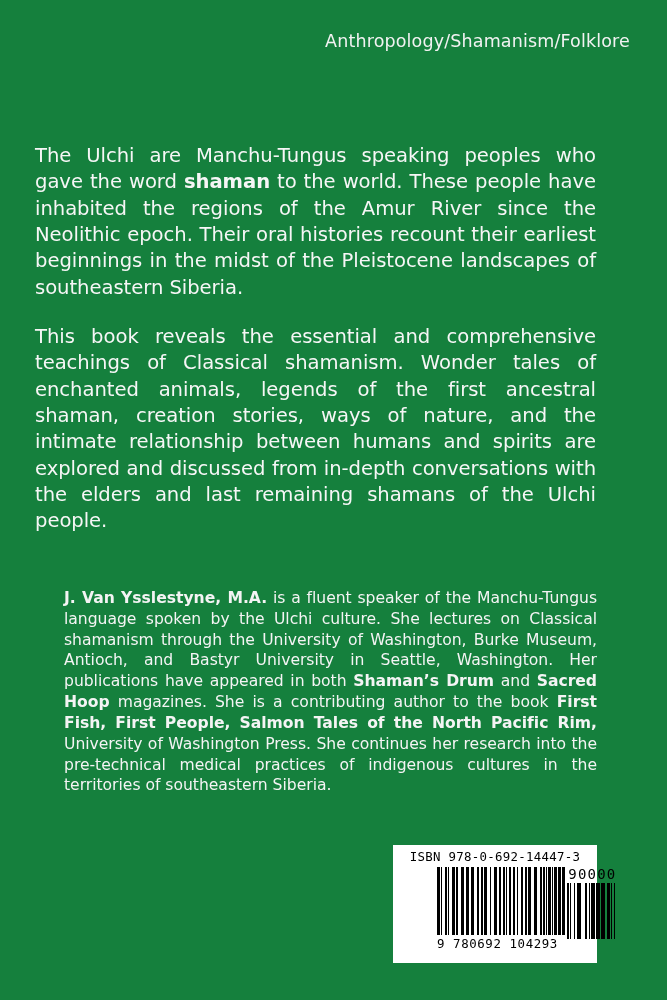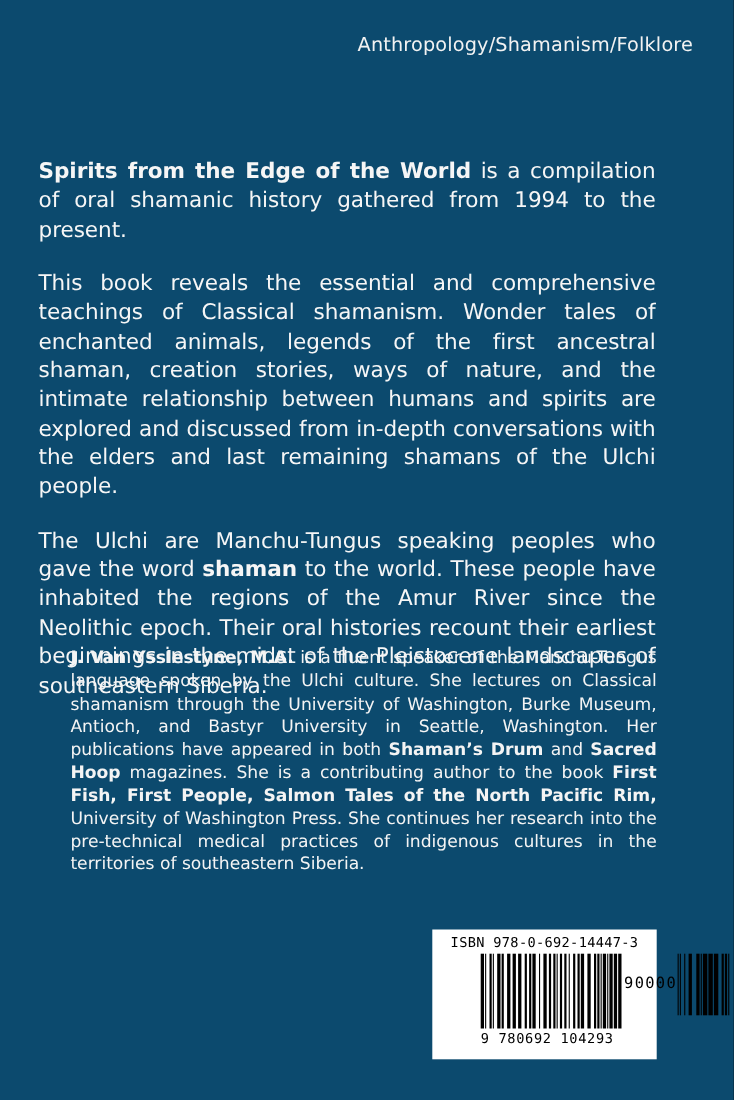--- a/index.html
+++ b/index.html
@@ -13,21 +13,21 @@
     overflow: hidden;
     font-family: "DejaVu Sans", "Liberation Sans", sans-serif;
     color: #ffffff;
     position: relative;
     -webkit-font-smoothing: antialiased;
   }
 
   .cover {
     position: absolute;
     inset: 0;
-    background: #0c4a6e;
+    background: #15803d;
   }
 
   
   .category {
     position: absolute;
     top: 31px;
     left: 0;
     right: 37px;
     text-align: right;
     font-size: 17.5px;
@@ -116,20 +116,21 @@
   }
   .ean-main {
     width: 131px;
     display: flex;
     flex-direction: column;
     margin-left: 36px;
   }
   .ean-addon {
     width: 50px;
     display: flex;
+    flex-direction: column;
     align-items: center;
   }
   .bars {
     display: flex;
     align-items: flex-end;
     height: 68px;
     width: 100%;
   }
   .ean-addon .bars { height: 56px; }
   .bars span {
@@ -156,25 +157,24 @@
 </style>
 </head>
 <body>
 
 <div class="cover">
 
   <div class="category">Anthropology/Shamanism/Folklore</div>
 
   <div class="blurb">
 
-    <p><b>Spirits from the Edge of the World</b><span> is a compilation of oral shamanic history gathered from 1994 to the present.</span></p>
+
+    <p><span>The Ulchi are Manchu-Tungus speaking peoples who gave the word </span><b>shaman</b><span> to the world. These people have inhabited the regions of the Amur River since the Neolithic epoch. Their oral histories recount their earliest beginnings in the midst of the Pleistocene landscapes of southeastern Siberia.</span></p>
 
     <p>This book reveals the essential and comprehensive teachings of Classical shamanism. Wonder tales of enchanted animals, legends of the first ancestral shaman, creation stories, ways of nature, and the intimate relationship between humans and spirits are explored and discussed from in-depth conversations with the elders and last remaining shamans of the Ulchi people.</p>
-
-    <p><span>The Ulchi are Manchu-Tungus speaking peoples who gave the word </span><b>shaman</b><span> to the world. These people have inhabited the regions of the Amur River since the Neolithic epoch. Their oral histories recount their earliest beginnings in the midst of the Pleistocene landscapes of southeastern Siberia.</span></p>
 
   </div>
 
   <div class="bio">
     <p><b>J. Van Ysslestyne, M.A.</b><span> is a fluent speaker of the Manchu-Tungus language spoken by the Ulchi culture. She lectures on Classical shamanism through the University of Washington, Burke Museum, Antioch, and Bastyr University in Seattle, Washington. Her publications have appeared in both </span><b>Shaman’s Drum</b><span> and </span><b>Sacred Hoop</b><span> magazines. She is a contributing author to the book </span><b>First Fish, First People, Salmon Tales of the North Pacific Rim,</b><span> University of Washington Press. She continues her research into the pre-technical medical practices of indigenous cultures in the territories of southeastern Siberia.</span></p>
   </div>
 
 
   <div class="barcode-block">
     <div class="isbn-text">ISBN 978-0-692-14447-3</div>

